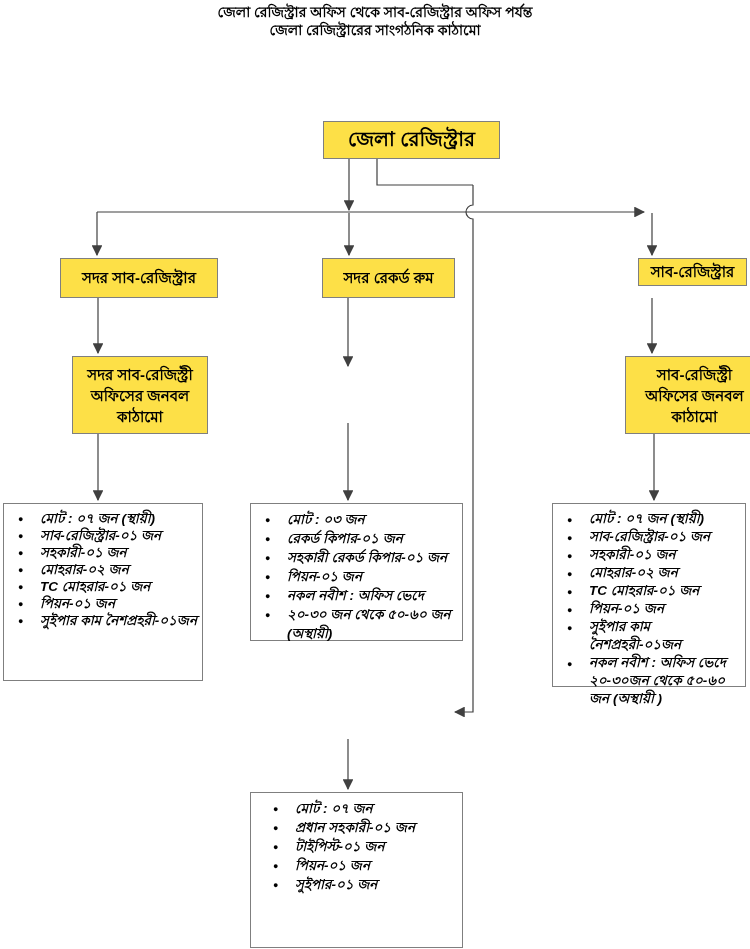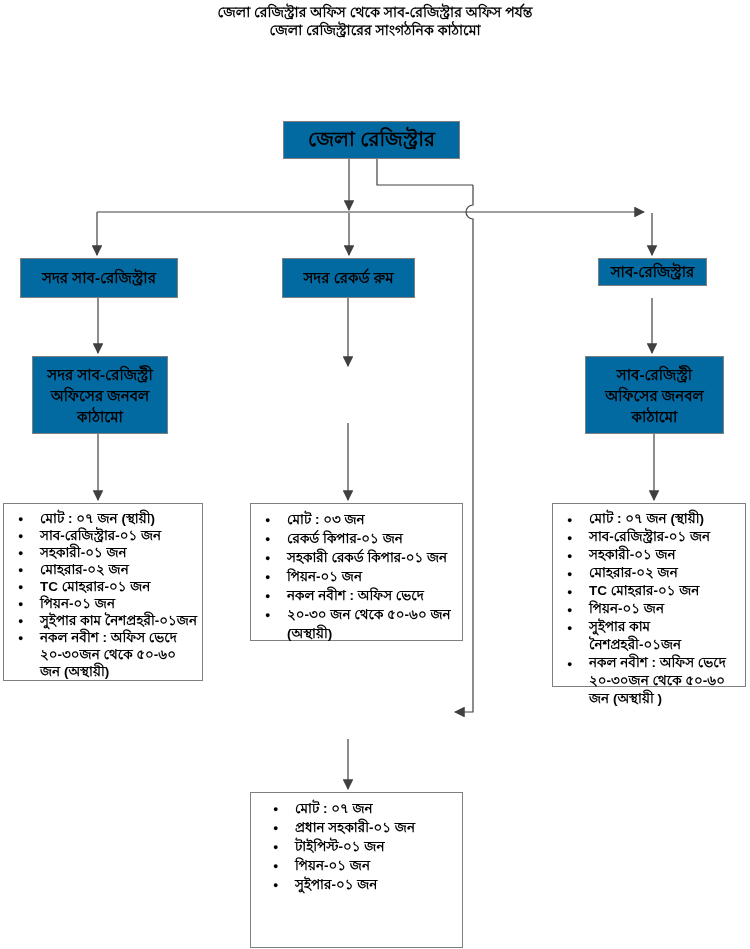--- a/index.html
+++ b/index.html
@@ -9,42 +9,42 @@
     font-family: "Liberation Sans", "DejaVu Sans", sans-serif;
     color: #000000;
   }
   .canvas { position: relative; width: 750px; height: 949px; background: #ffffff; overflow: hidden; }
 
   .title { position: absolute; top: 3px; left: 0; width: 750px; text-align: center;
            font-size: 14px; font-weight: 700; line-height: 1.3; }
 
   svg.connectors { position: absolute; left: 0; top: 0; width: 750px; height: 949px; }
 
-  .node { position: absolute; background: #0369a1; border: 1px solid #7f7f7f;
+  .node { position: absolute; background: #fde047; border: 1px solid #7f7f7f;
           display: flex; align-items: center; justify-content: center;
-          text-align: center; font-weight: 700; }
+          text-align: center; font-weight: 700; margin-left: 40px; }
   .node.root   { left: 283px; top: 121px; width: 177px; height: 38px; font-size: 20px; }
   .node.branch { font-size: 15px; }
   .node#branch-left  { left: 20px;  top: 258px; width: 158px; height: 40px; }
   .node#branch-mid   { left: 282px; top: 258px; width: 133px; height: 40px; }
   .node#branch-right { left: 598px; top: 258px; width: 109px; height: 28px; }
   .node.sub { font-size: 15px; line-height: 1.4; padding: 3px; }
   .node#sub-left  { left: 32px;  top: 356px; width: 136px; height: 78px; }
   .node#sub-mid   { left: 277px; top: 369px; width: 146px; height: 54px; }
   .node#sub-right { left: 585px; top: 356px; width: 139px; height: 78px; }
   .node#bottom-node { left: 248px; top: 687px; width: 203px; height: 52px; font-size: 15px; line-height: 1.4; }
 
   .list-box { position: absolute; background: #ffffff; border: 1px solid #7f7f7f;
               padding: 6px 4px 3px 8px; }
   #list-left   { left: 3px;   top: 503px; width: 200px; height: 178px; }
   #list-mid    { left: 250px; top: 503px; width: 213px; height: 138px; }
   #list-right  { left: 552px; top: 503px; width: 194px; height: 184px; }
   #list-bottom { left: 250px; top: 792px; width: 213px; height: 156px; padding-left: 16px; }
 
-  .list-box ul { list-style: none; }
+  .list-box ul { list-style: none; font-style: italic; }
   .list-box li { position: relative; padding-left: 28px; font-size: 13.5px; font-weight: 600; }
   .list-box li::before { content: "●"; position: absolute; left: 6px; top: 1px; font-size: 9px; }
   #list-left li   { line-height: 17px; }
   #list-mid li    { line-height: 19px; }
   #list-right li  { line-height: 18px; }
   #list-bottom li { line-height: 19px; }
 </style>
 </head>
 <body>
 
@@ -90,21 +90,20 @@
 
   <div class="list-box" id="list-left">
     <ul>
         <li>মোট : ০৭ জন (স্থায়ী)</li>
         <li>সাব-রেজিস্ট্রার-০১ জন</li>
         <li>সহকারী-০১ জন</li>
         <li>মোহরার-০২ জন</li>
         <li>TC মোহরার-০১ জন</li>
         <li>পিয়ন-০১ জন</li>
         <li>সুইপার কাম নৈশপ্রহরী-০১জন</li>
-        <li>নকল নবীশ : অফিস ভেদে ২০-৩০জন থেকে ৫০-৬০ জন (অস্থায়ী)</li>
       </ul>
   </div>
   <div class="list-box" id="list-mid">
     <ul>
         <li>মোট : ০৩ জন</li>
         <li>রেকর্ড কিপার-০১ জন</li>
         <li>সহকারী রেকর্ড কিপার-০১ জন</li>
         <li>পিয়ন-০১ জন</li>
         <li>নকল নবীশ : অফিস ভেদে</li>
         <li>২০-৩০ জন থেকে ৫০-৬০ জন (অস্থায়ী)</li>

